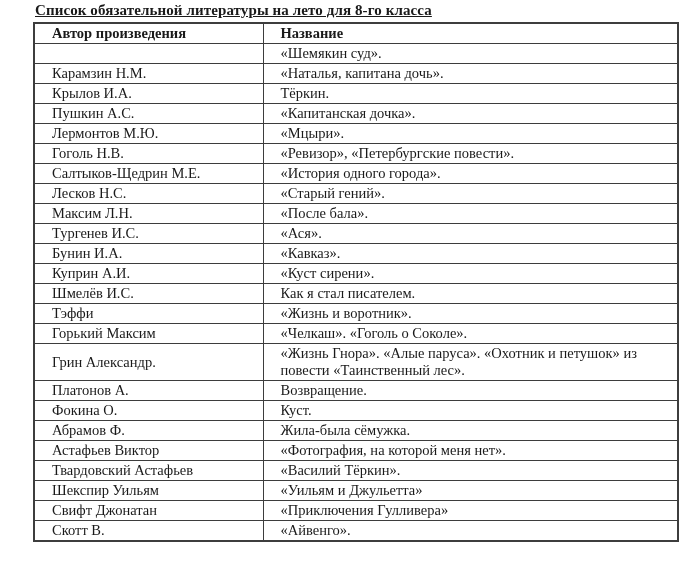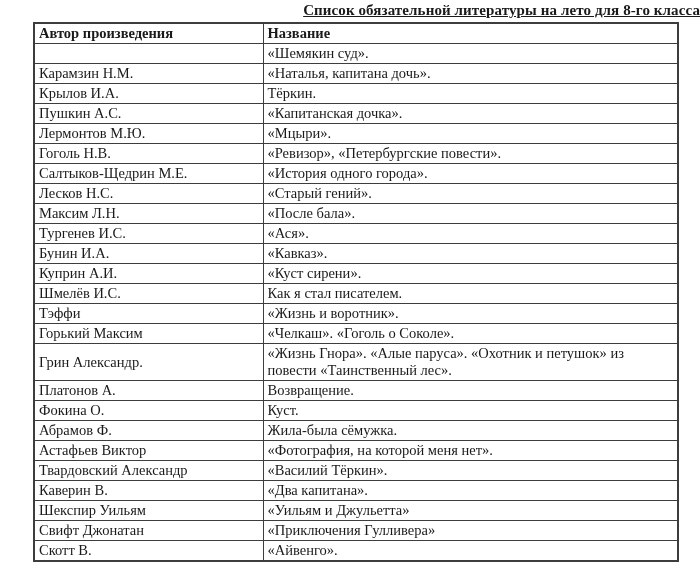--- a/index.html
+++ b/index.html
@@ -15,34 +15,33 @@
     font-family: "Liberation Serif", "DejaVu Serif", serif;
     color: #1a1a1a;
   }
   .doc-title {
     font-size: 15px;
     font-weight: bold;
     text-decoration: underline;
     margin: 0 0 3px 2px;
     letter-spacing: 0.1px;
     white-space: nowrap;
-    text-align: right;
   }
   table.reading-list {
     border-collapse: collapse;
     width: 644px;
     table-layout: fixed;
     border: 2px solid #3d3d3d;
   }
   table.reading-list th,
   table.reading-list td {
     border: 1px solid #3d3d3d;
     font-size: 14.5px;
     line-height: 17px;
-    padding: 1px 3px 1px 4px;
+    padding: 1px 3px 1px 17px;
     height: 17px;
     vertical-align: middle;
     text-align: left;
     overflow: hidden;
   }
   table.reading-list th {
     font-weight: bold;
   }
   col.author-col { width: 229px; }
   col.title-col  { width: 415px; }
@@ -139,26 +138,22 @@
         </tr>
         <tr>
           <td>Абрамов Ф.</td>
           <td>Жила-была сёмужка.</td>
         </tr>
         <tr>
           <td>Астафьев Виктор</td>
           <td>«Фотография, на которой меня нет».</td>
         </tr>
         <tr>
-          <td>Твардовский Александр</td>
+          <td>Твардовский Астафьев</td>
           <td>«Василий Тёркин».</td>
-        </tr>
-        <tr>
-          <td>Каверин В.</td>
-          <td>«Два капитана».</td>
         </tr>
         <tr>
           <td>Шекспир Уильям</td>
           <td>«Уильям и Джульетта»</td>
         </tr>
         <tr>
           <td>Свифт Джонатан</td>
           <td>«Приключения Гулливера»</td>
         </tr>
         <tr>

